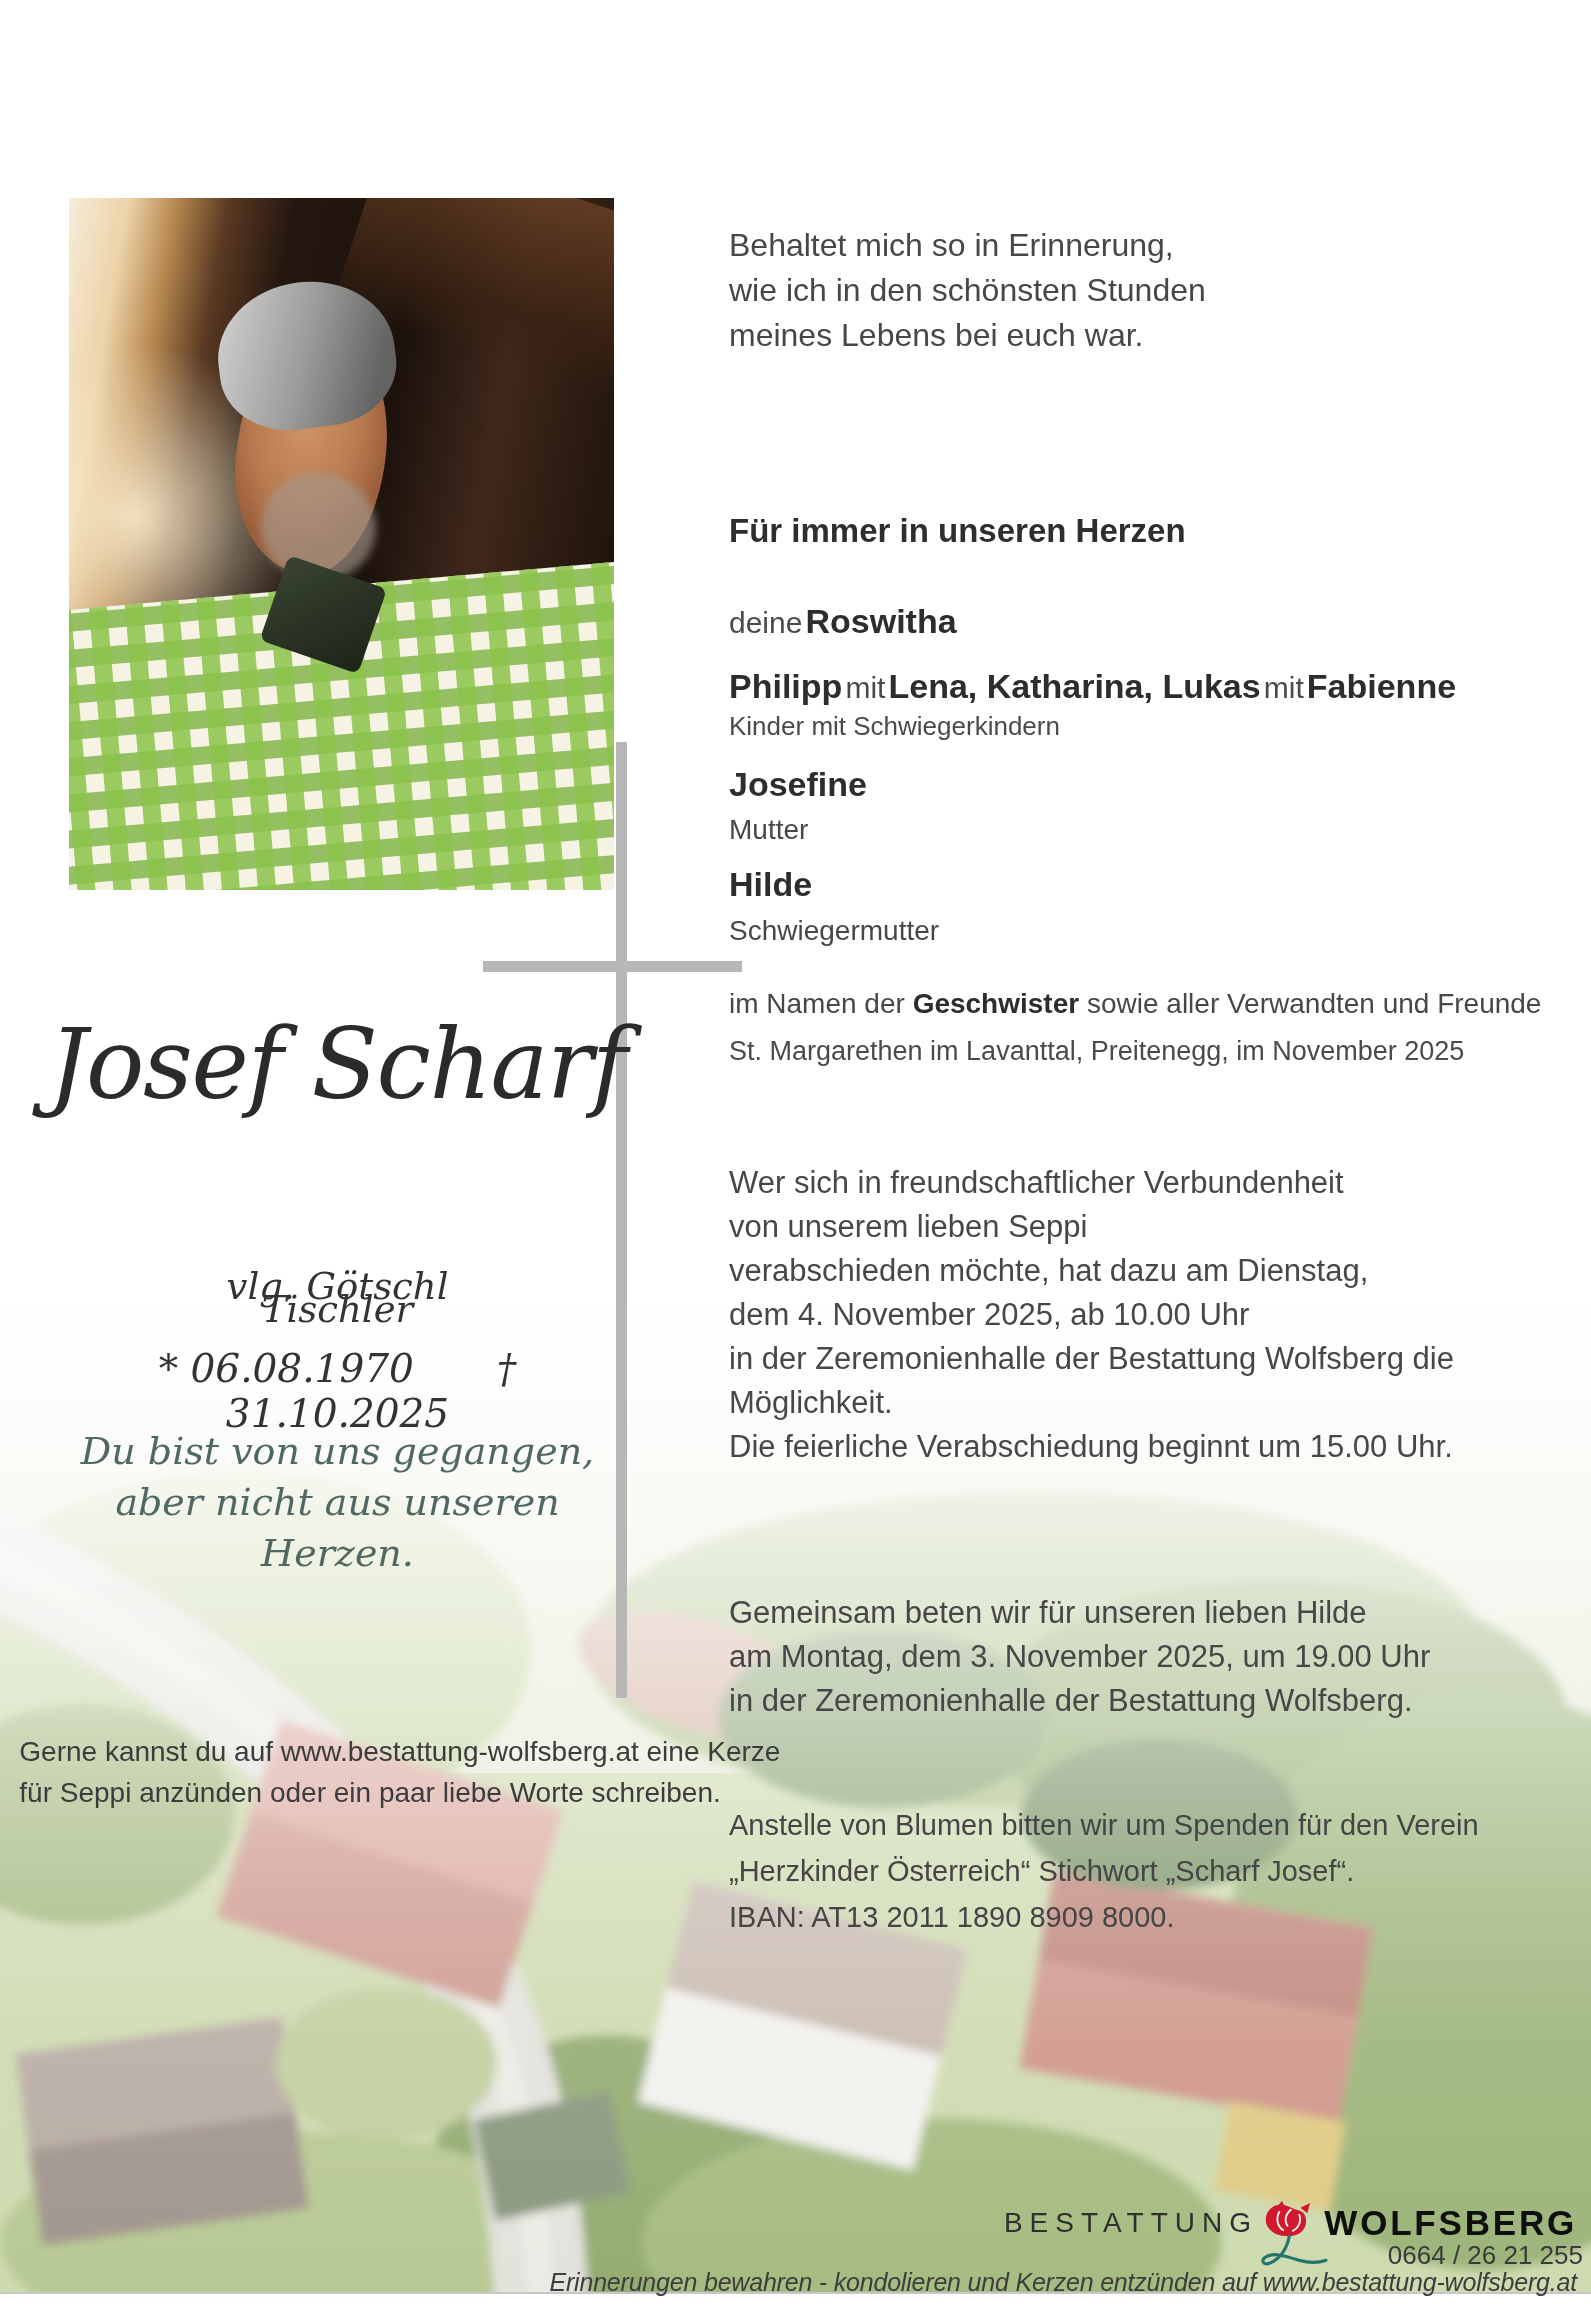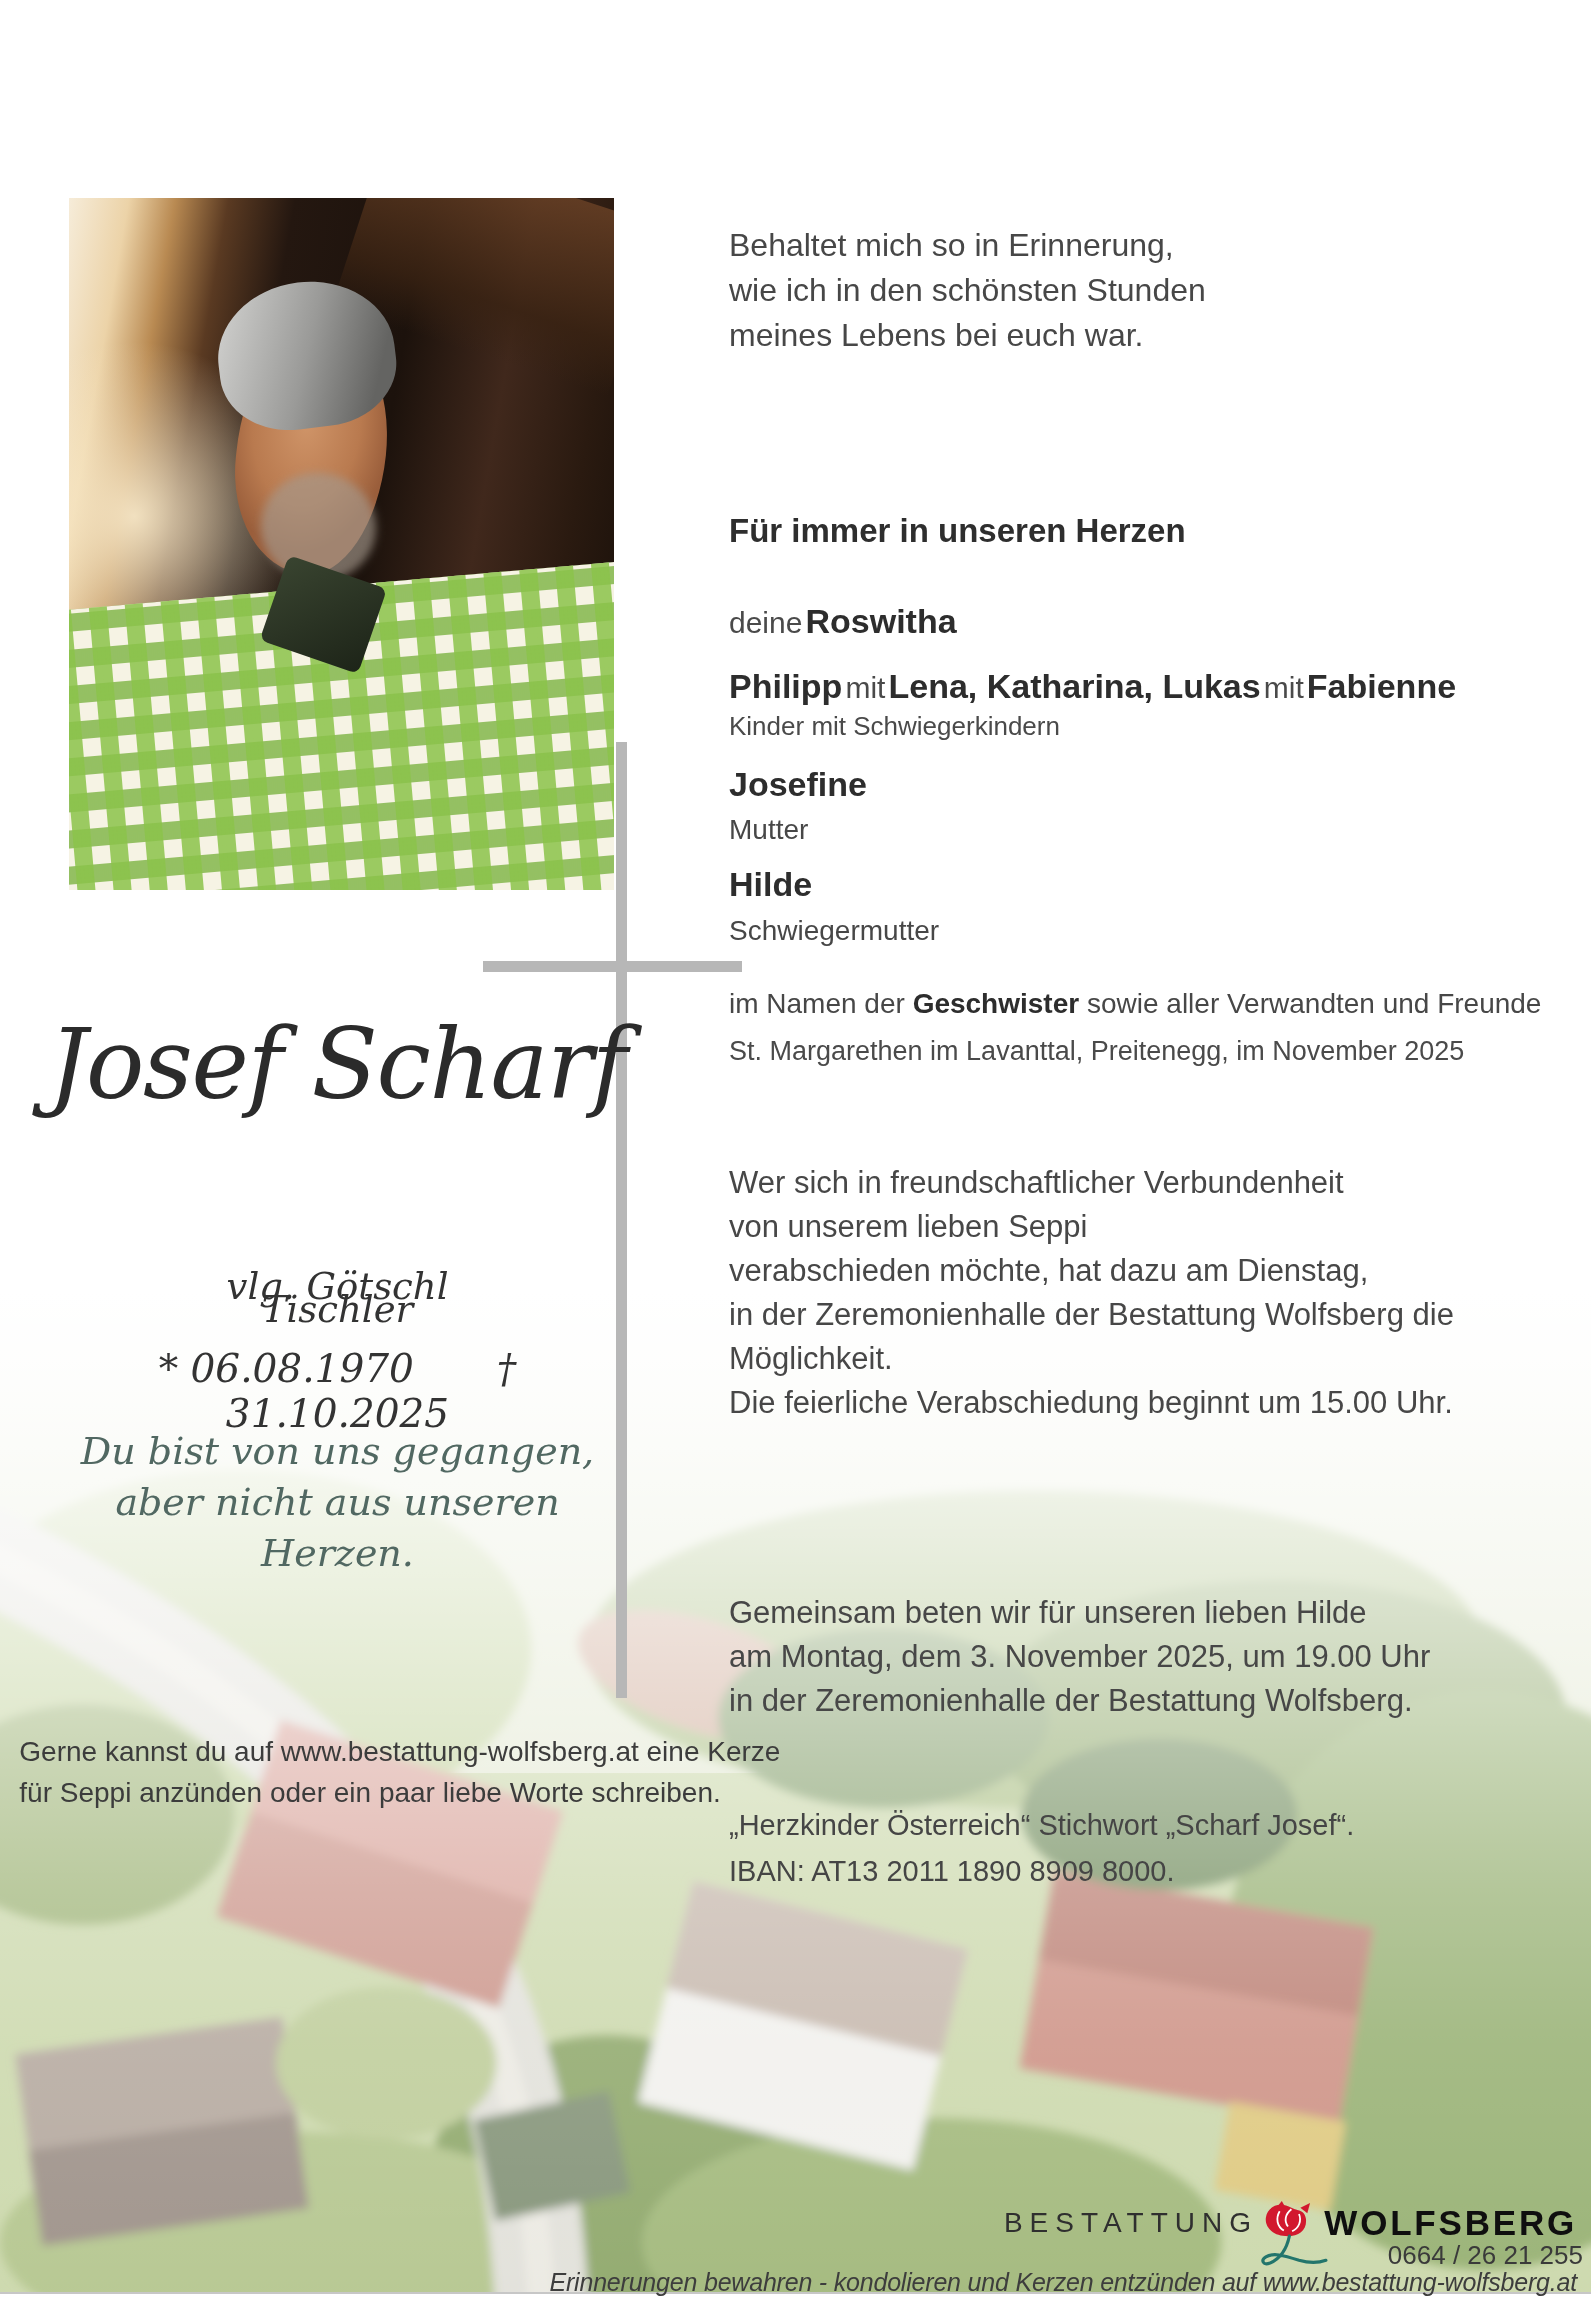--- a/index.html
+++ b/index.html
@@ -199,32 +199,34 @@
 
   <div class="tz candle">
     <div>Gerne kannst du auf www.bestattung-wolfsberg.at eine Kerze</div>
     <div>für Seppi anzünden oder ein paar liebe Worte schreiben.</div>
   </div>
 
   <div class="tz farewell">
     <div>Wer sich in freundschaftlicher Verbundenheit</div>
     <div>von unserem lieben Seppi</div>
     <div>verabschieden möchte, hat dazu am Dienstag,</div>
+    <div>dem 4. November 2025, ab 10.00 Uhr</div>
     <div>in der Zeremonienhalle der Bestattung Wolfsberg die</div>
     <div>Möglichkeit.</div>
     <div>Die feierliche Verabschiedung beginnt um 15.00 Uhr.</div>
   </div>
 
   <div class="tz prayer">
     <div>Gemeinsam beten wir für unseren lieben Hilde</div>
     <div>am Montag, dem 3. November 2025, um 19.00 Uhr</div>
     <div>in der Zeremonienhalle der Bestattung Wolfsberg.</div>
   </div>
 
   <div class="tz donation">
+    <div>Anstelle von Blumen bitten wir um Spenden für den Verein</div>
     <div>„Herzkinder Österreich“ Stichwort „Scharf Josef“.</div>
     <div>IBAN: AT13 2011 1890 8909 8000.</div>
   </div>
 
   <div class="brandrow">
     <span class="brand-left">BESTATTUNG</span>
     <svg class="rose" viewBox="0 0 100 110">
       <path d="M22 16 L33 2 L40 14 Z" fill="#d2182e"></path>
       <path d="M60 12 L74 5 L70 20 Z" fill="#d2182e"></path>
       <path d="M47 12 C30 2 12 10 10 26 C8 40 20 52 38 53 C58 54 70 44 68 28 C66 14 56 17 47 12 Z" fill="#d2182e"></path>

